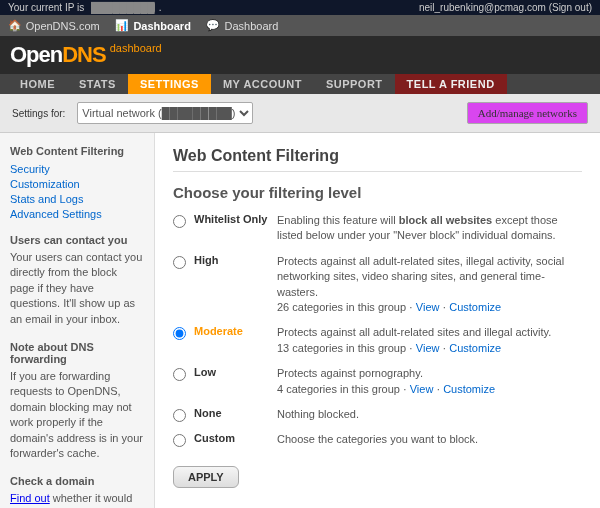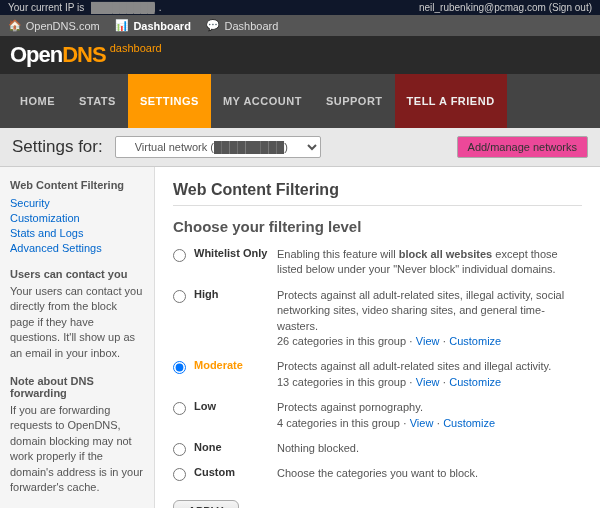--- a/index.html
+++ b/index.html
@@ -17,32 +17,32 @@
     
     .logo-bar { background: #2a2a2a; display: flex; align-items: center; justify-content: space-between; padding: 6px 10px; }
     .logo { display: flex; align-items: flex-start; }
     .logo-text { font-size: 22px; font-weight: bold; color: #fff; letter-spacing: -1px; }
     .logo-open { color: #fff; }
     .logo-dns { color: #f90; }
     .dashboard-label { color: #f90; font-size: 11px; margin-left: 4px; }
 
     
     .tab-bar { background: #444; display: flex; align-items: center; padding: 0 8px; }
-    .tab { padding: 21px 12px; font-size: 11px; font-weight: bold; color: #ccc; cursor: pointer; text-transform: uppercase; letter-spacing: 0.5px; }
+    .tab { padding: 4px 12px; font-size: 11px; font-weight: bold; color: #ccc; cursor: pointer; text-transform: uppercase; letter-spacing: 0.5px; }
     .tab.active { background: #f90; color: #fff; }
     .tab.tell-friend { background: #7f1d1d; color: #eee; text-align: center; }
 
     
     .main-content { background: #fff; margin: 0; display: flex; flex-direction: column; }
 
     
     .settings-header { background: #e8e8e8; border-bottom: 1px solid #ccc; padding: 8px 12px; display: flex; align-items: center; gap: 12px; }
-    .settings-for-label { font-size: 17px; color: #333; }
-    .network-select { border: 1px solid #aaa; background: #fff; padding: 3px 15px; font-size: 11px; color: #555; border-radius: 2px; }
-    .add-networks-btn { margin-left: auto; background: #ec4899; border: 1px solid #aaa; padding: 4px 10px; font-size: 11px; cursor: pointer; border-radius: 2px; color: #333; }
+    .settings-for-label { font-size: 10px; color: #333; }
+    .network-select { border: 1px solid #aaa; background: #fff; padding: 3px 0; font-size: 11px; color: #555; border-radius: 2px; }
+    .add-networks-btn { margin-left: auto; background: #d946ef; border: 1px solid #aaa; padding: 4px 10px; font-size: 11px; cursor: pointer; border-radius: 2px; color: #333; font-family: Liberation Serif, serif; }
 
     
     .content-layout { display: flex; flex: 1; }
 
     
     .left-sidebar { width: 155px; min-width: 155px; background: #f5f5f5; border-right: 1px solid #ddd; padding: 12px 10px; font-size: 11px; }
     .sidebar-section { margin-bottom: 14px; }
     .sidebar-section-title { font-weight: bold; color: #555; margin-bottom: 6px; font-size: 11px; }
     .sidebar-link { display: block; color: #0066cc; text-decoration: none; margin-bottom: 3px; font-size: 11px; }
     .sidebar-text { color: #555; font-size: 11px; line-height: 1.4; margin-bottom: 6px; }

